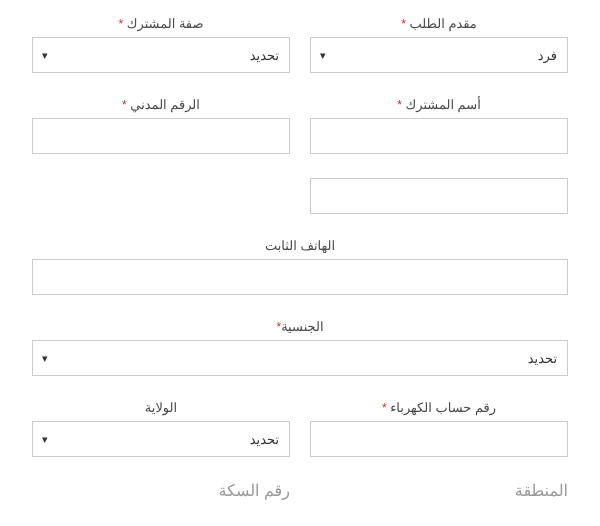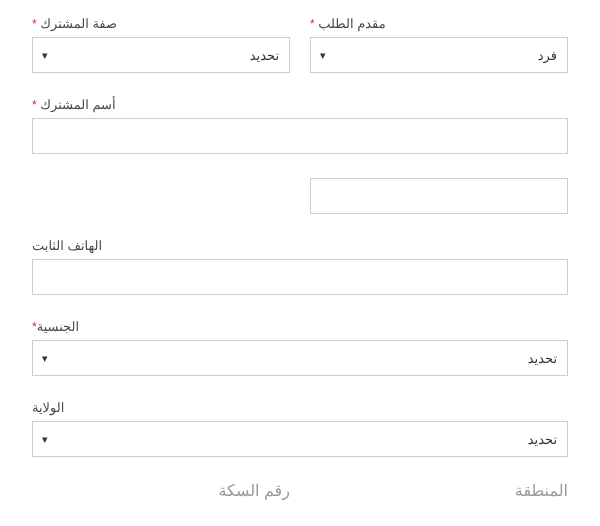--- a/index.html
+++ b/index.html
@@ -18,21 +18,21 @@
 }
 .form-group {
   flex: 1;
   display: flex;
   flex-direction: column;
 }
 .form-label {
   font-size: 13px;
   color: #4a4a4a;
   margin-bottom: 6px;
-  text-align: left;
+  text-align: center;
   font-weight: 400;
 }
 .required {
   color: #d32f2f;
   font-size: 12px;
 }
 .form-control {
   width: 100%;
   height: 36px;
   border: 1px solid #ccc;
@@ -109,20 +109,27 @@
   </div>
 
   <div class="form-row">
     <div class="form-group">
       <label class="form-label">
         <span>أسم المشترك</span>
         <span class="required">*</span>
       </label>
       <input type="text" class="form-control" value="" style="">
     </div>
+    <div class="form-group">
+      <label class="form-label">
+        <span>الرقم المدني</span>
+        <span class="required">*</span>
+      </label>
+      <input type="text" class="form-control" value="" style="">
+    </div>
   </div>
 
   <div class="form-row">
     <div class="form-group">
       <input type="text" class="form-control" value="" style="">
     </div>
     <div class="form-group" style="visibility:hidden;"></div>
   </div>
 
   <div class="form-row">
@@ -144,20 +151,27 @@
           <option>تحديد</option>
         </select>
         <span class="select-arrow">▾</span>
       </div>
     </div>
   </div>
 
   <div class="form-row">
     <div class="form-group">
       <label class="form-label">
+        <span>رقم حساب الكهرباء</span>
+        <span class="required">*</span>
+      </label>
+      <input type="text" class="form-control" value="" style="">
+    </div>
+    <div class="form-group">
+      <label class="form-label">
         <span>الولاية</span>
       </label>
       <div class="select-wrapper">
         <select class="form-control">
           <option>تحديد</option>
         </select>
         <span class="select-arrow">▾</span>
       </div>
     </div>
   </div>

